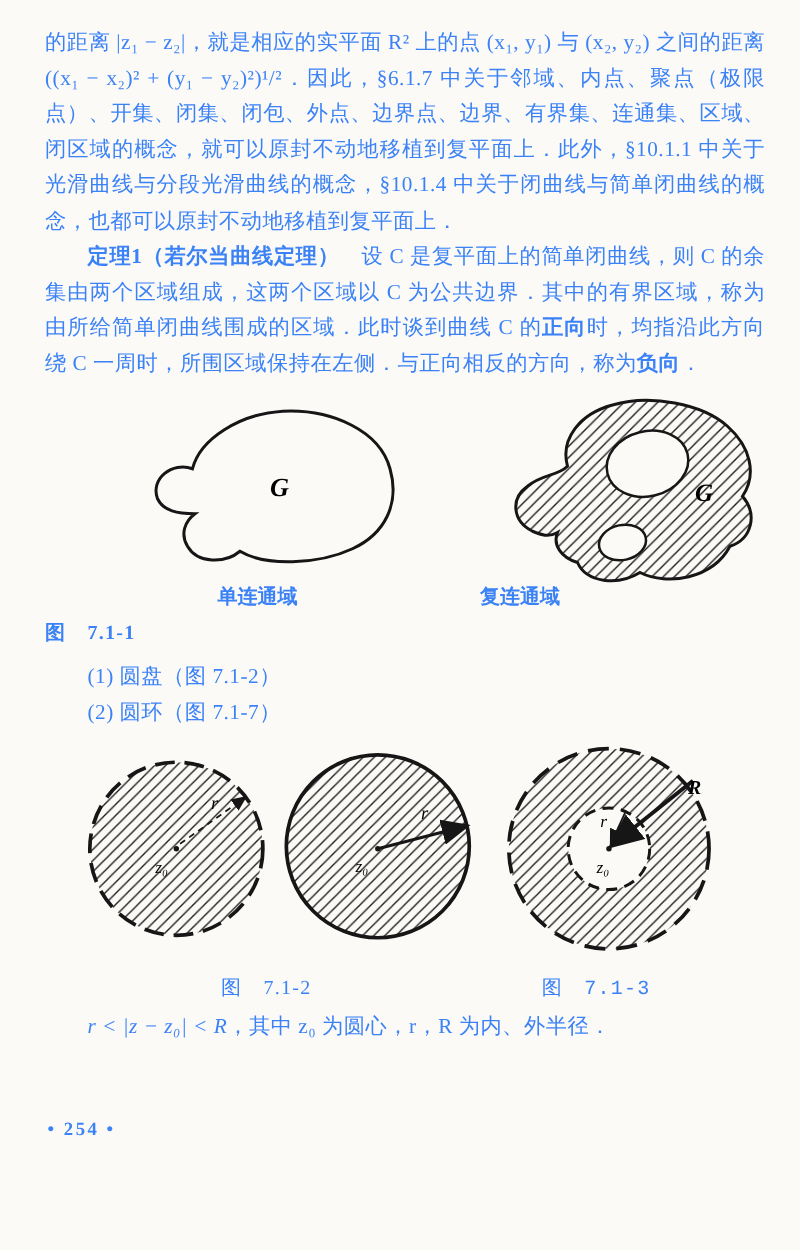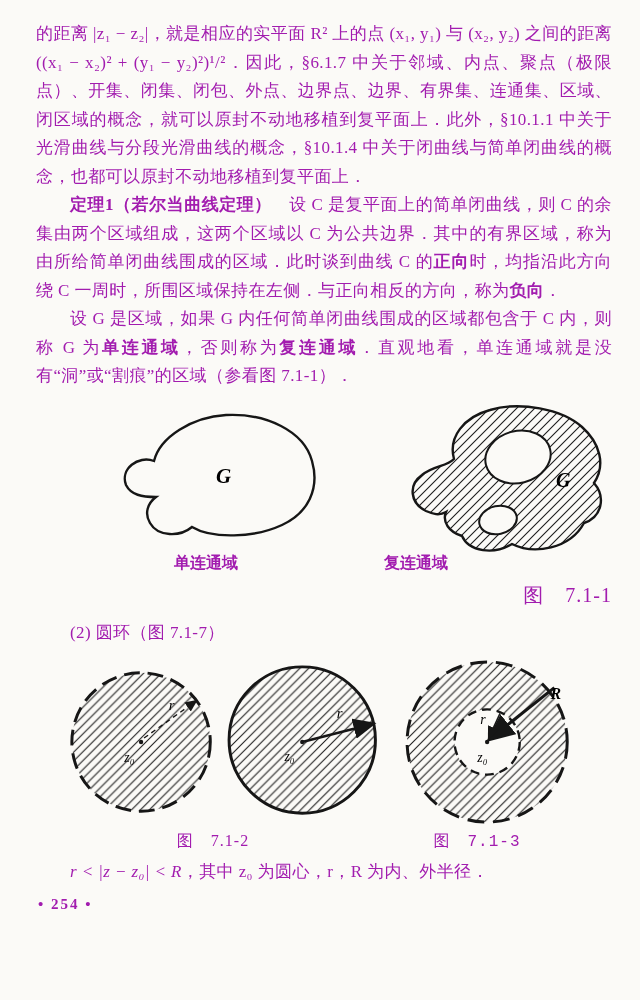--- a/index.html
+++ b/index.html
@@ -6,52 +6,51 @@
   body{
     width:640px;height:1000px;
     background:#e8e6e1;
     font-family:"Liberation Serif","DejaVu Serif",serif;
   }
   .page{
     position:relative;
     width:640px;height:1000px;
     box-sizing:border-box;
     background:#fbfaf7;
-    color:#a21caf;
+    color:#3b82f6;
     padding:20px 28px 0 36px;
     overflow:hidden;
   }
   p{margin:0;font-size:17px;line-height:28.5px;text-align:justify;letter-spacing:0.4px;}
   .indent{text-indent:2em;}
   .b{font-weight:bold;}
   .math-var{font-style:italic;}
   .fig{margin-top:12px;}
   .fig-labels{display:flex;margin-left:60px;font-size:16px;font-weight:bold;}
   .fig-labels .l1{width:220px;text-align:center;}
   .fig-labels .l2{width:200px;text-align:center;}
-  .fig-caption{text-align:right;font-size:20px;margin-top:8px;margin-bottom:10px;letter-spacing:1px;}
-  .fig23-captions{display:flex;font-size:16px;margin-top:0;}
+  .fig-caption{text-align:left;font-size:16px;margin-top:8px;margin-bottom:10px;letter-spacing:1px;font-weight:bold;}
+  .fig23-captions{display:flex;font-size:16px;margin-top:12px;}
   .fig23-captions .c1{width:354px;text-align:center;letter-spacing:1px;}
   .fig23-captions .c2{width:174px;text-align:center;letter-spacing:1px;font-family:Liberation Mono, monospace;}
   .pagenum{
     position:absolute;left:38px;top:896px;
     font-size:15px;font-weight:bold;letter-spacing:2px;
   }
   svg{display:block;}
 </style>
 </head>
 <body>
 
 <div class="page">
 
   <p><span>的距离 |z₁ − z₂|，就是相应的实平面 R² 上的点 (x₁, y₁) 与 (x₂, y₂) 之间的距离 ((x₁ − x₂)² + (y₁ − y₂)²)¹/²．因此，§6.1.7 中关于邻域、内点、聚点（极限点）、开集、闭集、闭包、外点、边界点、边界、有界集、连通集、区域、闭区域的概念，就可以原封不动地移植到复平面上．此外，§10.1.1 中关于光滑曲线与分段光滑曲线的概念，§10.1.4 中关于闭曲线与简单闭曲线的概念，也都可以原封不动地移植到复平面上．</span></p>
 
   <p class="indent"><span class="b">定理1（若尔当曲线定理）</span><span>　设 C 是复平面上的简单闭曲线，则 C 的余集由两个区域组成，这两个区域以 C 为公共边界．其中的有界区域，称为由所给简单闭曲线围成的区域．此时谈到曲线 C 的</span><span class="b">正向</span><span>时，均指沿此方向绕 C 一周时，所围区域保持在左侧．与正向相反的方向，称为</span><span class="b">负向</span><span>．</span></p>
 
-  <p class="indent"><span>设 G 是区域，如果 G 内任何简单闭曲线围成的区域都包含于 C 内，则称 G 为</span><span class="b">单连通域</span><span>，否则称为</span><span class="b">复连通域</span><span>．直观地看，单连通域就是没有“洞”或“割痕”的区域（参看图 7.1-1）．</span></p>
 
   <div class="fig">
     <svg width="530" height="150" viewBox="0 0 530 150" style="margin-left:60px">
       <defs>
         <pattern id="hatch1" width="9" height="9" patternUnits="userSpaceOnUse">
           <path d="M0,9 L9,0 M-1,1 L1,-1 M8,10 L10,8" stroke="#1c1c1c" stroke-width="1.1" fill="none"></path>
         </pattern>
       </defs>
 
       <g transform="translate(8,0)">
@@ -66,20 +65,21 @@
         <text x="160" y="84" font-size="20" font-style="italic" font-weight="bold">G</text>
       </g>
     </svg>
     <div class="fig-labels">
       <div class="l1">单连通域</div>
       <div class="l2">复连通域</div>
     </div>
     <div class="fig-caption">图　7.1-1</div>
   </div>
 
+  <p class="indent">(1) 圆盘（图 7.1-2）</p>
   <p class="indent">(2) 圆环（图 7.1-7）</p>
 
   <div class="fig" style="margin-top:8px;">
     <svg width="576" height="176" viewBox="0 0 580 178">
       <defs>
         <pattern id="hatch2" width="9" height="9" patternUnits="userSpaceOnUse">
           <path d="M0,9 L9,0 M-1,1 L1,-1 M8,10 L10,8" stroke="#1c1c1c" stroke-width="1.1" fill="none"></path>
         </pattern>
         <marker id="ah" markerWidth="9" markerHeight="8" refX="7" refY="4" orient="auto">
           <path d="M0,0 L9,4 L0,8 Z" fill="#161616"></path>

